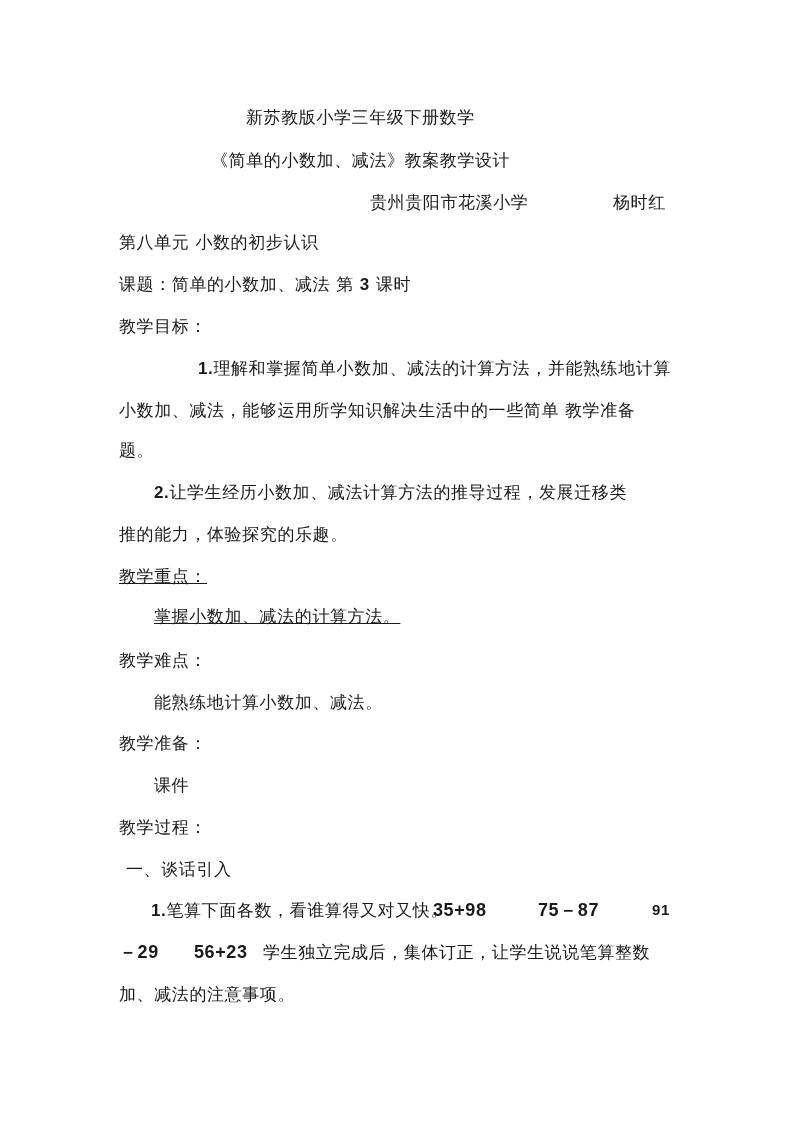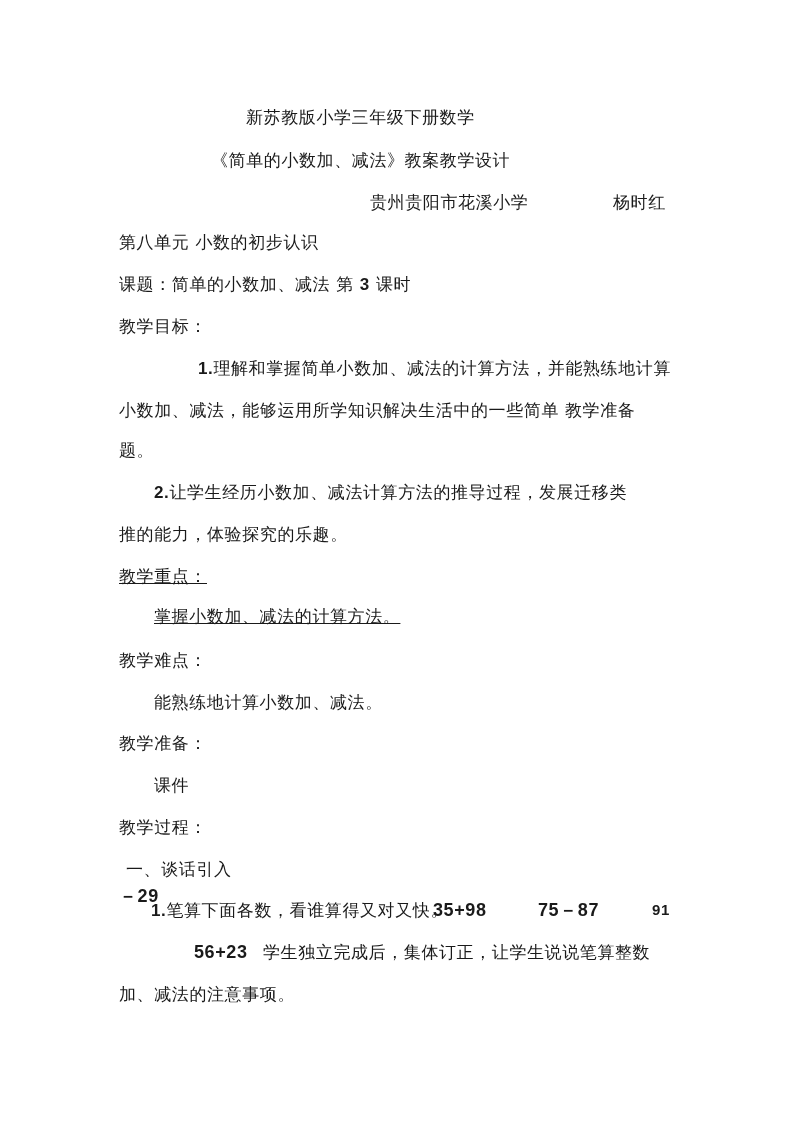--- a/index.html
+++ b/index.html
@@ -31,17 +31,17 @@
   <div class="ln" style="left:154px;top:690px;">能熟练地计算小数加、减法。</div>
   <div class="ln" style="left:119px;top:731px;">教学准备：</div>
   <div class="ln" style="left:154px;top:773px;">课件</div>
   <div class="ln" style="left:119px;top:815px;">教学过程：</div>
   <div class="ln" style="left:126px;top:857px;">一、谈话引入</div>
 
   <div class="ln" style="left:151px;top:898px;"><span class="b">1.</span><span>笔算下面各数，看谁算得又对又快。</span></div>
   <div class="ln b" style="left:433px;top:898px;font-size:18px;">35+98</div>
   <div class="ln b" style="left:538px;top:898px;font-size:18px;">75－87</div>
   <div class="ln b" style="left:652px;top:898px;font-size:15px;">91</div>
-  <div class="ln b" style="left:119px;top:884px;font-size:18px;">－29</div>
+  <div class="ln b" style="left:119px;top:940px;font-size:18px;">－29</div>
   <div class="ln b" style="left:194px;top:940px;font-size:18px;">56+23</div>
   <div class="ln" style="left:263px;top:940px;">学生独立完成后，集体订正，让学生说说笔算整数</div>
   <div class="ln" style="left:119px;top:982px;">加、减法的注意事项。</div>
 </div>
 
 </body></html>

